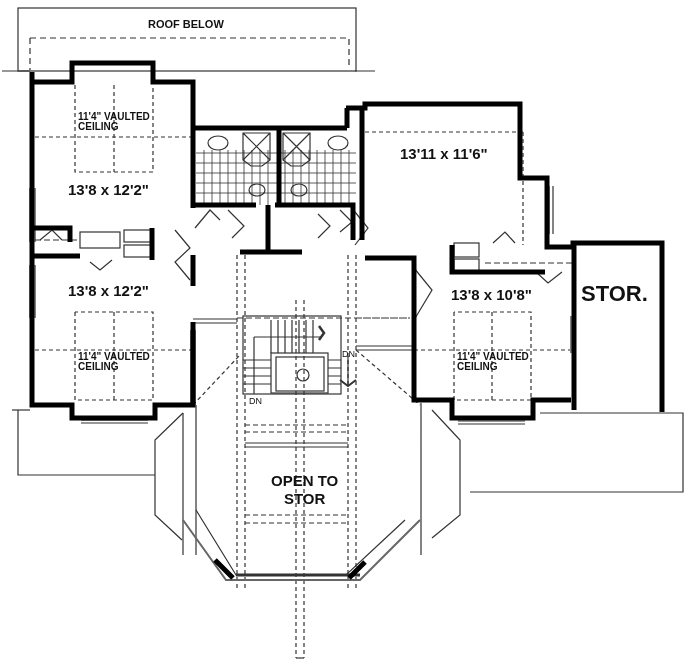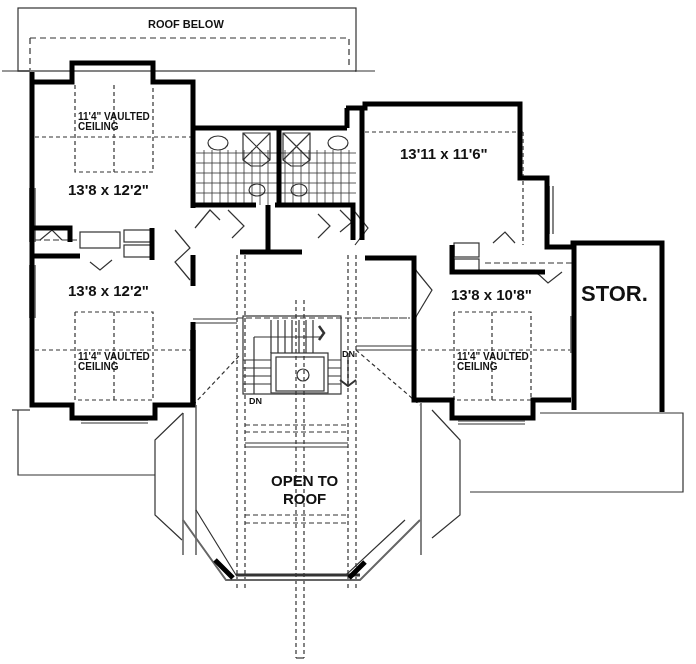--- a/index.html
+++ b/index.html
@@ -4,21 +4,21 @@
 <style>
   html, body { margin: 0; padding: 0; background: #ffffff; }
   body { width: 696px; height: 664px; overflow: hidden; position: relative; font-family: "Liberation Sans", sans-serif; }
   #plan { position: absolute; left: 0; top: 0; width: 696px; height: 664px; }
   .lbl { position: absolute; color: #111; font-family: "Liberation Sans", sans-serif; white-space: nowrap; line-height: 1; }
   .roof { font-size: 11px; font-weight: bold; letter-spacing: 0px; }
   .dim { font-size: 15px; font-weight: bold; }
   .vault { font-size: 10px; font-weight: bold; line-height: 10px; }
   .stor { font-size: 22px; font-weight: bold; text-align: right; }
   .open { font-size: 15px; font-weight: bold; line-height: 18px; }
-  .dn { font-size: 9px; font-weight: bold; }
+  .dn { font-size: 9px; font-weight: normal; }
 </style>
 </head>
 <body>
 
 <svg id="plan" viewBox="0 0 696 664" xmlns="http://www.w3.org/2000/svg">
   <g fill="none" stroke="#333" stroke-width="1.2">
 
     <rect x="18" y="8" width="338" height="63"></rect>
     <path d="M30 38 H349 V66" stroke-dasharray="6 4"></path>
     <path d="M30 38 V70" stroke-dasharray="6 4"></path>
@@ -146,17 +146,17 @@
 <div class="lbl dim" style="left:451px;top:287px;">13'8 x 10'8"</div>
 <div class="lbl vault" style="left:457px;top:352px;">
   <div>11'4" VAULTED</div>
   <div>CEILING</div>
 </div>
 
 <div class="lbl stor" style="left:581px;top:283px;">STOR.</div>
 
 <div class="lbl open" style="left:271px;top:472px;text-align:center;">
   <div>OPEN TO</div>
-  <div>ROOF</div>
+  <div>STOR</div>
 </div>
 
 <div class="lbl dn" style="left:249px;top:397px;">DN</div>
 <div class="lbl dn" style="left:342px;top:350px;">DN</div>
 
 </body></html>

